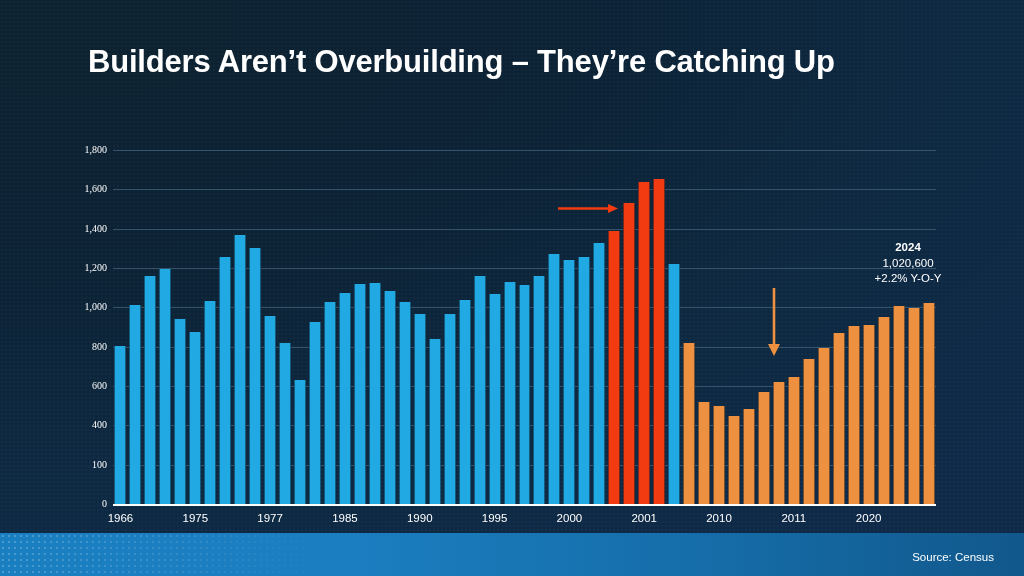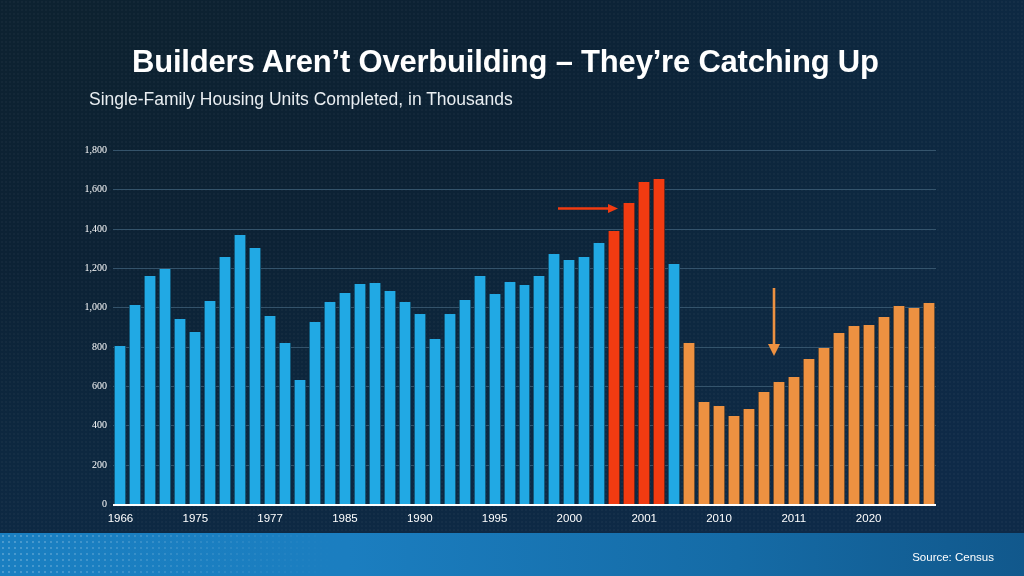--- a/index.html
+++ b/index.html
@@ -20,21 +20,21 @@
   #slide::before {
     content:""; position:absolute; inset:0;
     background-image:radial-gradient(rgba(255,255,255,.030) 0.7px, transparent 0.8px);
     background-size:4px 4px;
     pointer-events:none;
   }
 
   #title {
     position:absolute; left:88px; top:44px;
     font-size:31px; font-weight:bold; color:#ffffff;
-    letter-spacing:-0.2px; white-space:nowrap;margin-left:44px;
+    letter-spacing:-0.2px; white-space:nowrap;
   }
   #subtitle {
     position:absolute; left:89px; top:89px;
     font-size:17.5px; color:#e9eef2; font-weight:400; white-space:nowrap;
   }
 
   #plot {
     position:absolute;
     left:113px; top:150px; width:823px; height:354px;
   }
@@ -113,25 +113,24 @@
     position:absolute; right:30px; top:551px;
     font-size:11.5px; color:#ffffff; white-space:nowrap;
   }
 </style>
 </head>
 <body>
 
 <div id="slide">
 
   <div id="title">Builders Aren’t Overbuilding – They’re Catching Up</div>
-  <div id="subtitle">Single-Family Housing Units Completed, in Thousands</div>
 
   <div id="ylabels">
       <div class="ylabel" style="top: 354px;">0</div>
-      <div class="ylabel" style="top: 314.667px;">200</div>
+      <div class="ylabel" style="top: 314.667px;">100</div>
       <div class="ylabel" style="top: 275.333px;">400</div>
       <div class="ylabel" style="top: 236px;">600</div>
       <div class="ylabel" style="top: 196.667px;">800</div>
       <div class="ylabel" style="top: 157.333px;">1,000</div>
       <div class="ylabel" style="top: 118px; text-align: right;">1,200</div>
       <div class="ylabel" style="top: 78.6667px;">1,400</div>
       <div class="ylabel" style="top: 39.3333px;">1,600</div>
       <div class="ylabel" style="top: 0px;">1,800</div>
     </div>
 
@@ -226,17 +225,22 @@
     <line x1="0" y1="4.5" x2="50" y2="4.5" stroke="#f23b11" stroke-width="2.4"></line>
     <polygon points="50,0 60,4.5 50,9" fill="#f23b11"></polygon>
   </svg>
 
 
   <svg id="arrow-under" viewBox="0 0 16 68">
     <line x1="8" y1="0" x2="8" y2="57" stroke="#ed9141" stroke-width="2.6"></line>
     <polygon points="2,56 14,56 8,68" fill="#ed9141"></polygon>
   </svg>
 
+  <div id="callout">
+    <div class="yr">2024</div>
+    <div>1,020,600</div>
+    <div>+2.2% Y-O-Y</div>
+  </div>
 
   <div id="bottomband"></div>
   <div id="source">Source: Census</div>
 
 </div>
 
 </body></html>

